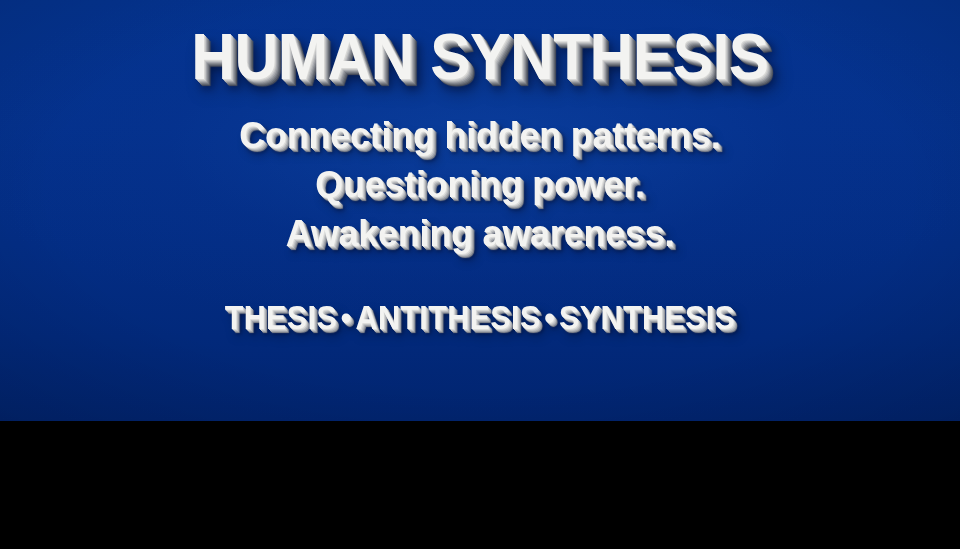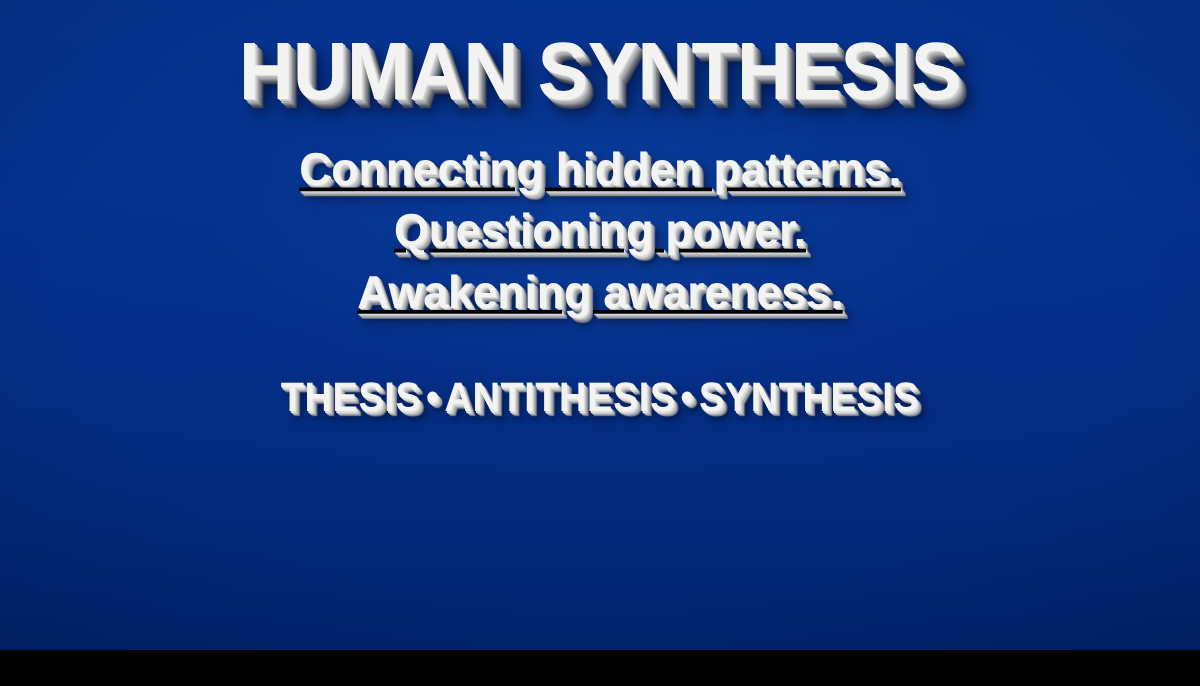--- a/index.html
+++ b/index.html
@@ -10,21 +10,21 @@
   body {
     width: 960px;
     height: 549px;
     overflow: hidden;
     font-family: "Liberation Sans", sans-serif;
   }
 
   #poster {
     position: relative;
     width: 960px;
-    height: 520px;
+    height: 421px;
     overflow: hidden;
     background-color: #04308a;
     background-image:
       radial-gradient(ellipse 78% 62% at 50% 34%,
                       rgba(20, 80, 180, 0.38) 0%,
                       rgba(10, 55, 150, 0.16) 42%,
                       rgba(0, 0, 0, 0.0) 72%),
       linear-gradient(to bottom,
                       #04338f 0%,
                       #04318c 30%,
@@ -76,21 +76,20 @@
       4px 4px 0 #8e9197,
       5px 5px 0 #767a82,
       6px 6px 0 #5f646e,
       7px 7px 1px #4a4f5b,
       8px 9px 9px rgba(0, 8, 30, 0.55),
       10px 12px 18px rgba(0, 5, 22, 0.42);
   }
 
   .tagline {
     margin-top: 22px;
-    text-decoration: underline;
   }
   .tagline .line {
     font-size: 37px;
     line-height: 49px;
     letter-spacing: -0.2px;
     transform: scaleX(0.97);
     text-shadow:
       1px 1px 0 #dcdcda,
       2px 2px 0 #bfc1c3,
       3px 3px 0 #a0a3a9,

